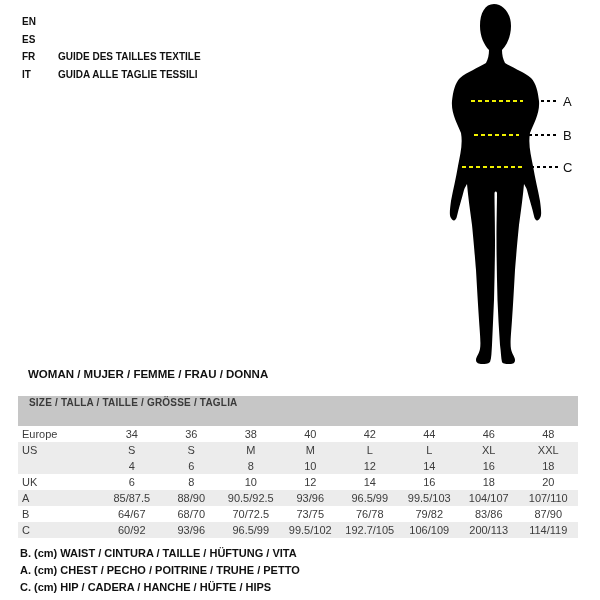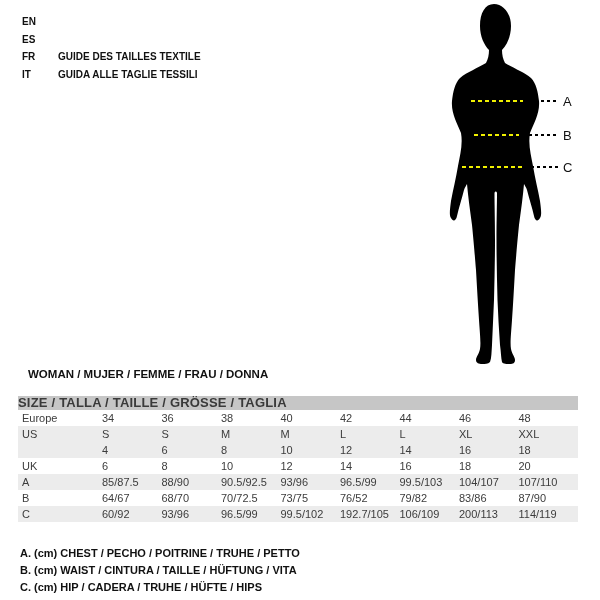--- a/index.html
+++ b/index.html
@@ -17,26 +17,26 @@
   .figure-wrap{position:absolute;left:400px;top:0;width:200px;height:380px;}
   .figure-wrap svg{position:absolute;left:0;top:0;}
   .dash{position:absolute;height:2px;}
   .dash-yellow{background:repeating-linear-gradient(90deg,#f0f000 0 4px,transparent 4px 7px);}
   .dash-black{background:repeating-linear-gradient(90deg,#000 0 3px,transparent 3px 6px);}
   .measure-label{position:absolute;font-size:13px;font-weight:400;color:#111;line-height:13px;}
   
   .section-title{position:absolute;left:22px;top:368px;font-size:11.5px;font-weight:bold;color:#111;white-space:nowrap;margin-left:6px;}
   
   .size-table{position:absolute;left:18px;top:396px;width:560px;font-size:11px;color:#3c3c3c;}
-  .table-header{background:#c6c6c6;height:14px;line-height:14px;padding-left:0;
-    font-weight:bold;color:#3a3a3a;font-size:13px;letter-spacing:.2px;}
+  .table-header{background:#c6c6c6;height:30px;line-height:14px;padding-left:11px;
+    font-weight:bold;color:#3a3a3a;font-size:10px;letter-spacing:.2px;}
   .t-row{display:flex;height:16px;line-height:16px;align-items:center;}
   .t-row.shade{background:#ececec;}
   .t-label{flex:0 0 80px;padding-left:4px;text-align:left;}
-  .t-cell{flex:1 1 0;text-align:left;white-space:nowrap;}
+  .t-cell{flex:1 1 0;text-align:center;white-space:nowrap;}
   
   .legend-block{position:absolute;left:20px;top:545px;}
   .legend-line{font-size:11px;font-weight:bold;color:#111;line-height:17px;white-space:nowrap;}
 </style>
 </head>
 <body>
 
 <div class="lang-block" id="lang-block">
   <div class="lang-row">
     <span class="lang-code">EN</span>
@@ -156,39 +156,39 @@
         <div class="t-cell">104/107</div>
         <div class="t-cell">107/110</div>
       </div>
 
   <div class="t-row">
     <div class="t-label">B</div>
   <div class="t-cell">64/67</div>
         <div class="t-cell">68/70</div>
         <div class="t-cell">70/72.5</div>
         <div class="t-cell">73/75</div>
-        <div class="t-cell">76/52</div>
+        <div class="t-cell">76/78</div>
         <div class="t-cell">79/82</div>
         <div class="t-cell">83/86</div>
         <div class="t-cell">87/90</div>
       </div>
 
   <div class="t-row shade">
     <div class="t-label">C</div>
   <div class="t-cell">60/92</div>
         <div class="t-cell">93/96</div>
         <div class="t-cell">96.5/99</div>
         <div class="t-cell">99.5/102</div>
         <div class="t-cell">192.7/105</div>
         <div class="t-cell">106/109</div>
         <div class="t-cell">200/113</div>
         <div class="t-cell">114/119</div>
       </div>
 </div>
 </div>
 
 <div class="legend-block" id="legend-block">
+  <div class="legend-line">B. (cm) WAIST / CINTURA / TAILLE / HÜFTUNG / VITA</div>
+
   <div class="legend-line">A. (cm) CHEST / PECHO / POITRINE / TRUHE / PETTO</div>
 
-  <div class="legend-line">B. (cm) WAIST / CINTURA / TAILLE / HÜFTUNG / VITA</div>
-
-  <div class="legend-line">C. (cm) HIP / CADERA / TRUHE / HÜFTE / HIPS</div>
+  <div class="legend-line">C. (cm) HIP / CADERA / HANCHE / HÜFTE / HIPS</div>
 </div>
 
 </body></html>

